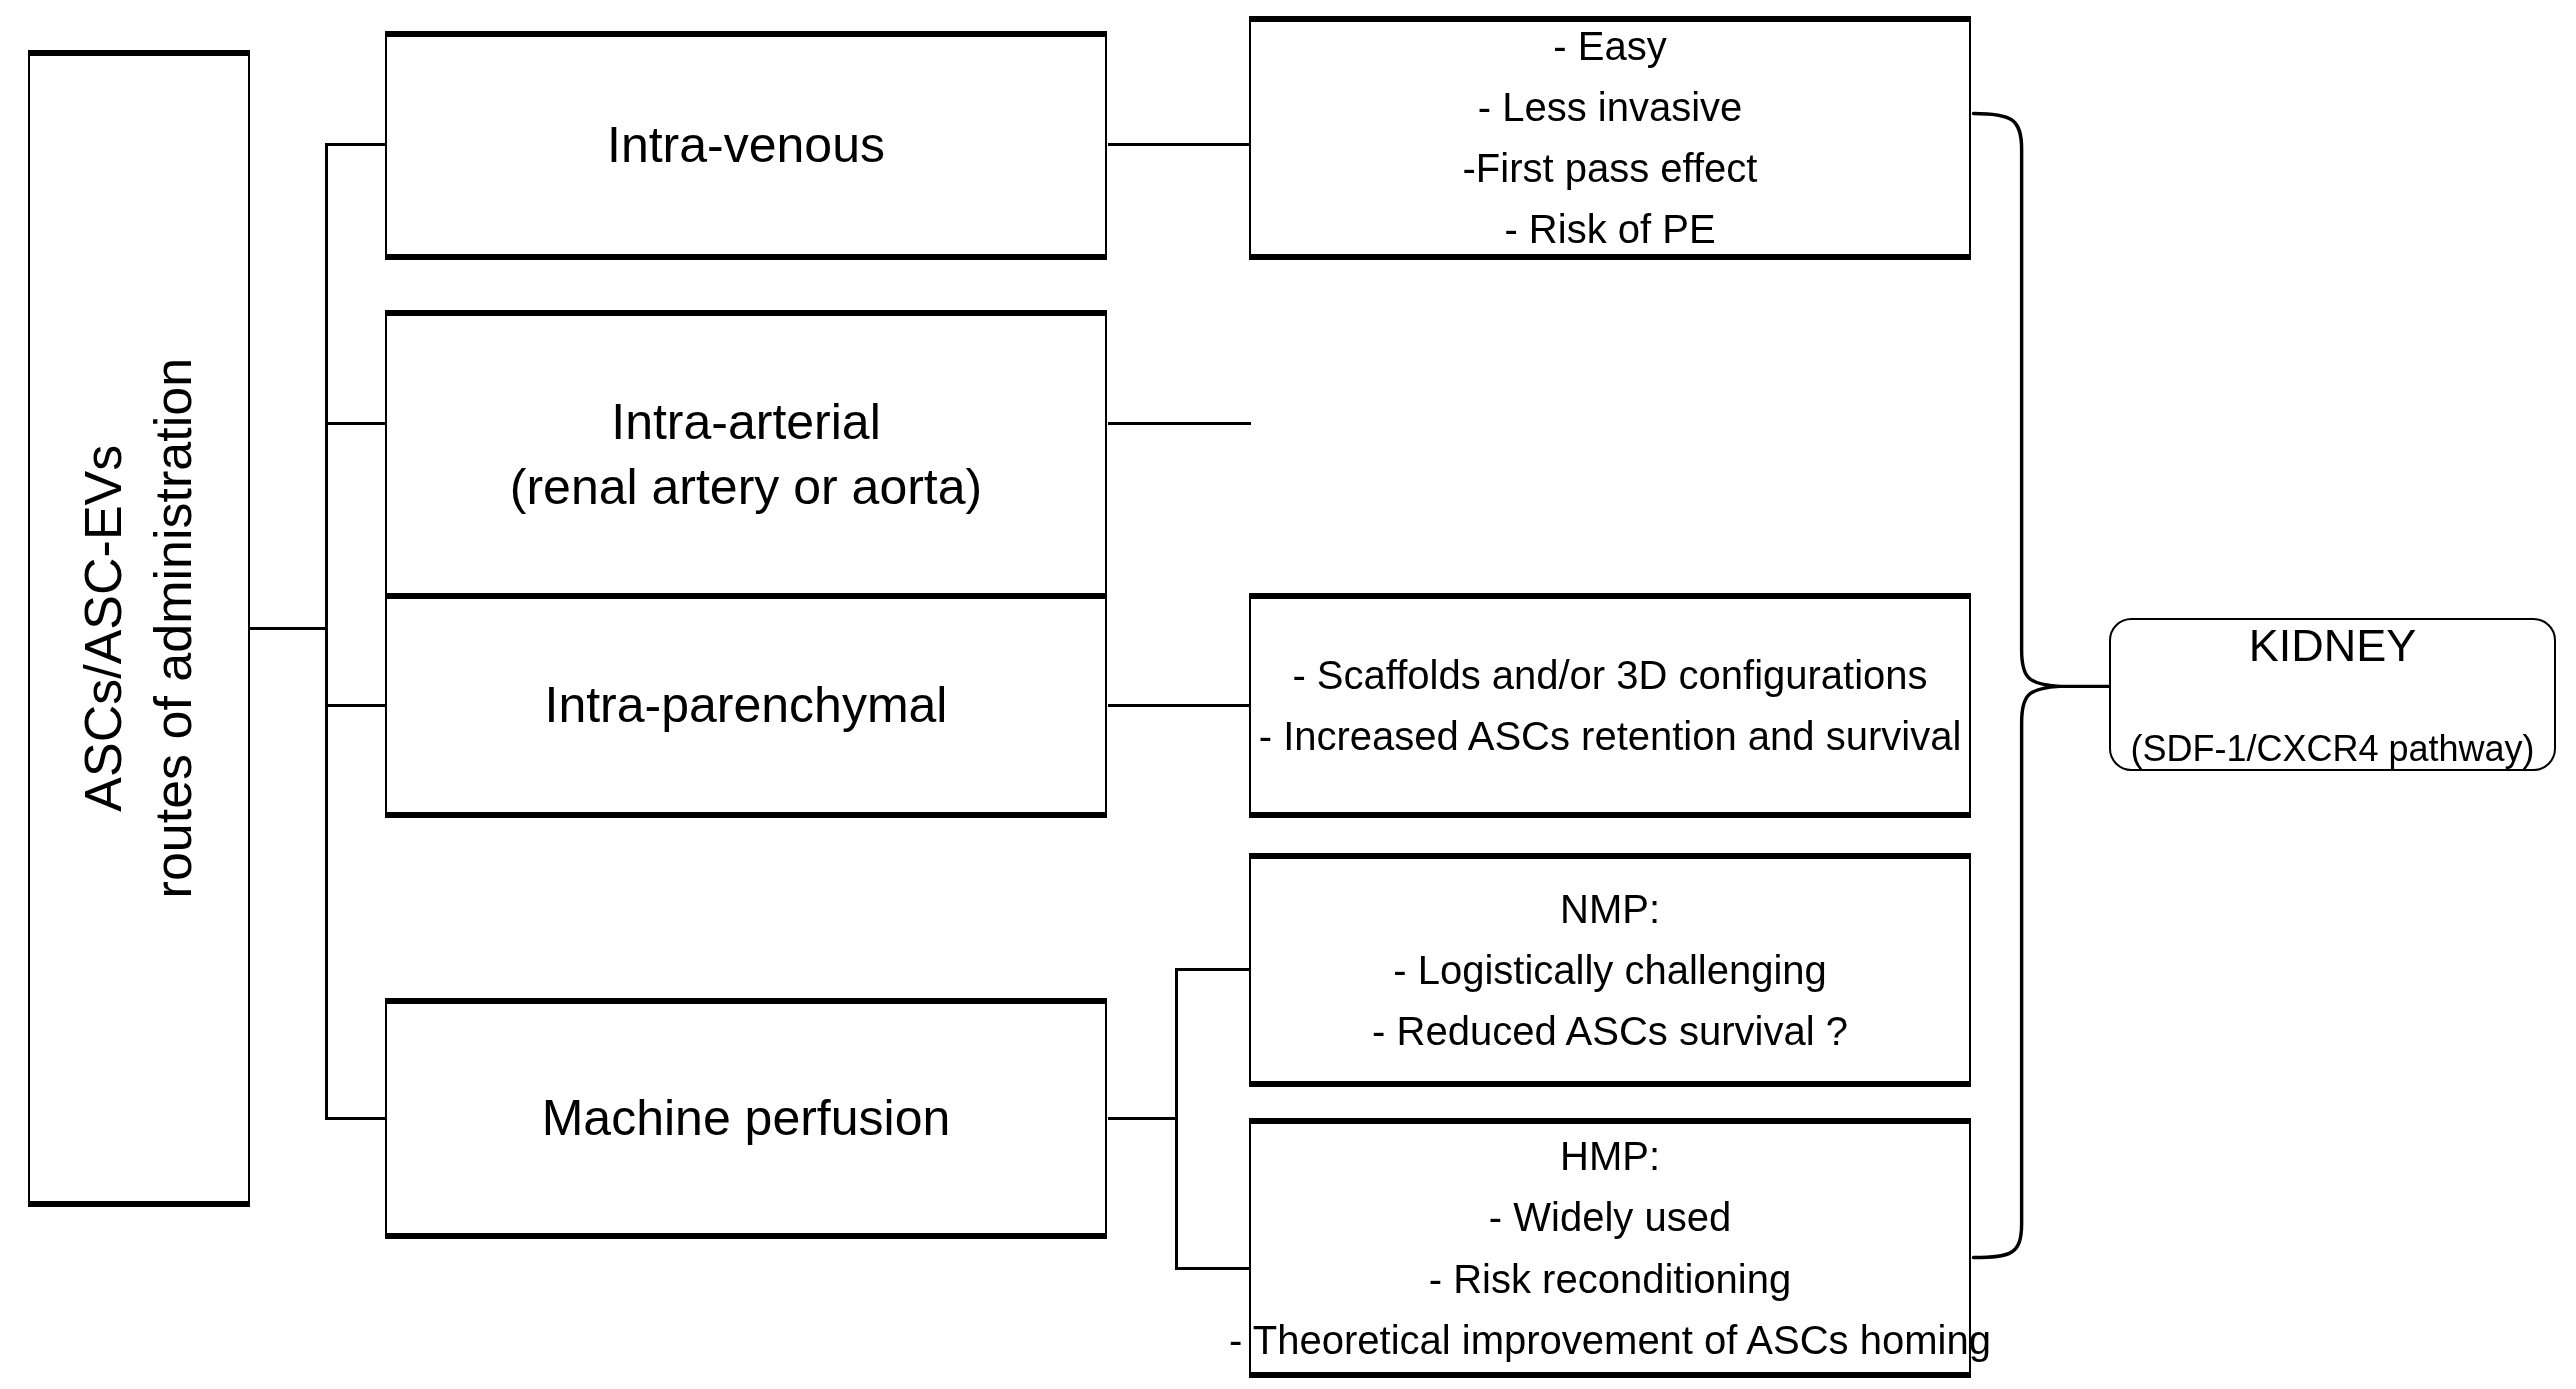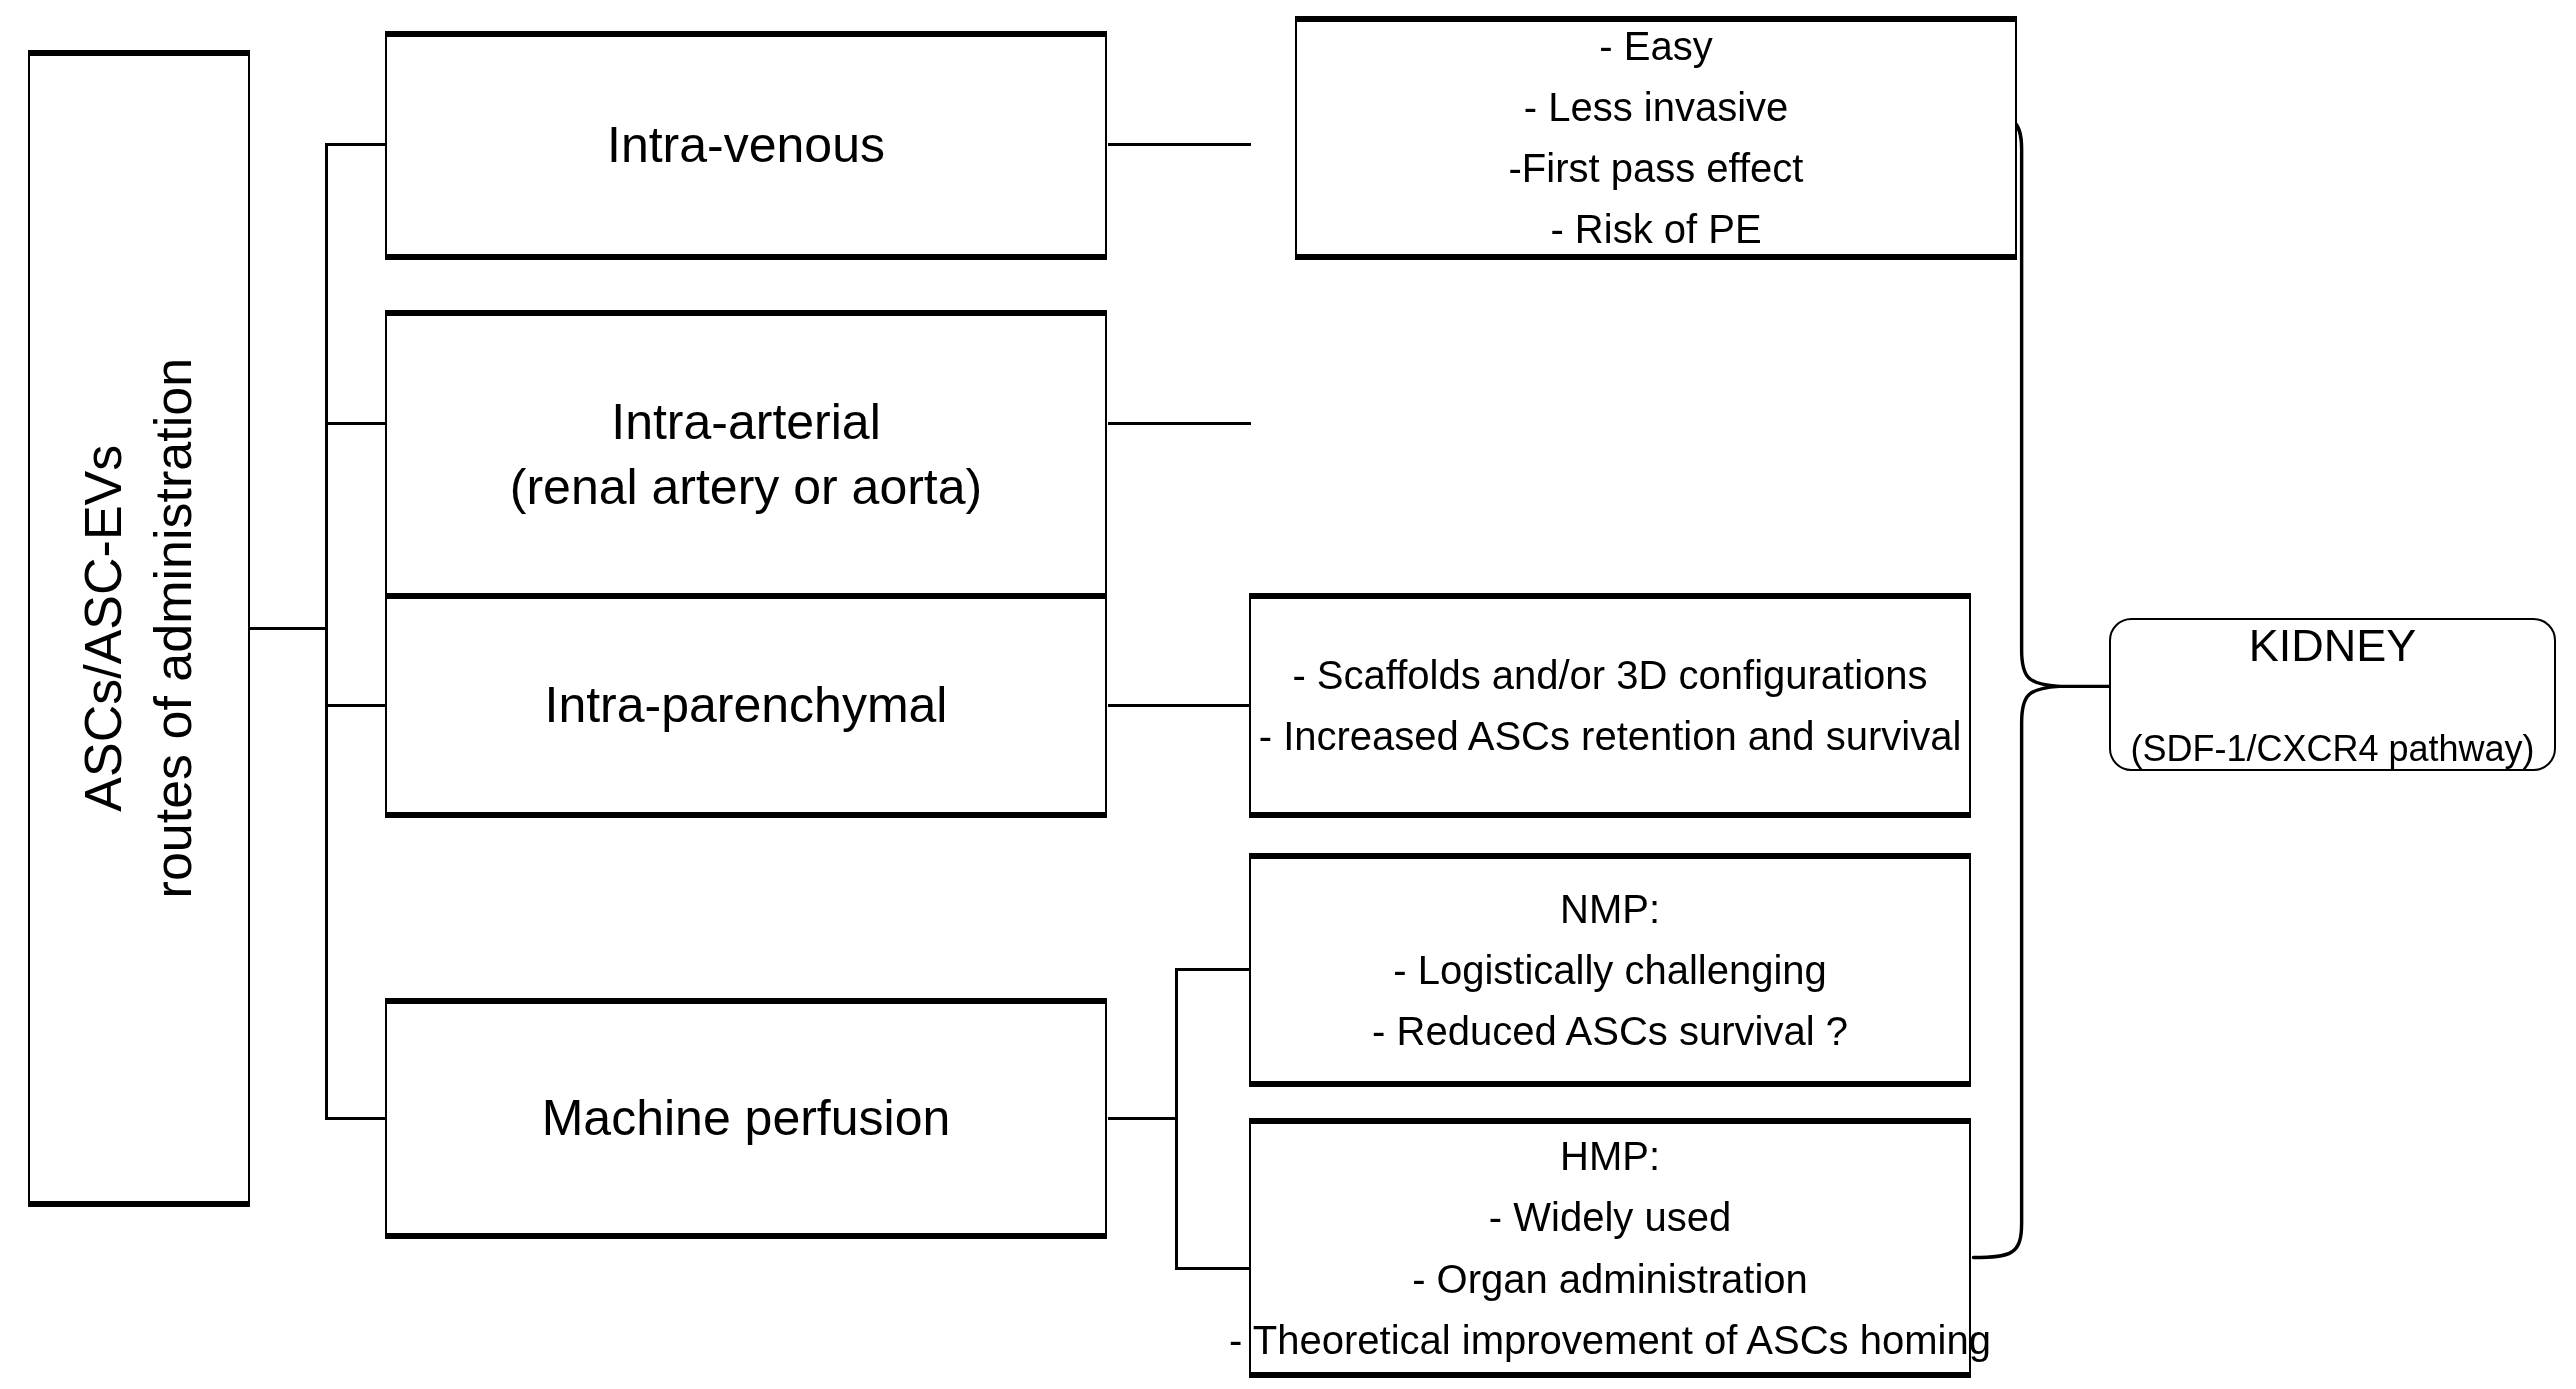--- a/index.html
+++ b/index.html
@@ -81,21 +81,21 @@
   
   .detail {
     left: 1249px;
     width: 722px;
   }
   .detail .line {
     font-size: 40px;
     line-height: 1.10;
     margin: 8.6px 0;
   }
-  #detail-iv  { top: 15.5px;   height: 244px; margin-left: 46px; }
+  #detail-iv  { top: 15.5px;   height: 244px; }
   #detail-ia  { top: 301px;  height: 237px; }
   #detail-ip  { top: 593px;  height: 225px; }
   #detail-nmp { top: 853px;  height: 234px; }
   #detail-hmp { top: 1118px; height: 260px; }
 
   
   #kidney-box {
     left: 2109px;
     top: 618px;
     width: 447px;
@@ -198,21 +198,21 @@
 
   <div class="node heavy detail" id="detail-nmp">
     <span class="line">NMP:</span>
     <span class="line">- Logistically challenging</span>
     <span class="line">- Reduced ASCs survival ?</span>
   </div>
 
   <div class="node heavy detail" id="detail-hmp">
     <span class="line">HMP:</span>
     <span class="line">- Widely used</span>
-    <span class="line">- Organ administration</span>
+    <span class="line">- Risk reconditioning</span>
     <span class="line">- Theoretical improvement of ASCs homing</span>
   </div>
 
   <div id="brace">
     <svg width="148" height="1151" viewBox="0 0 172 1338" fill="none" xmlns="http://www.w3.org/2000/svg" aria-hidden="true">
       <path d="M4 4 C 48 4, 60 10, 60 46 L 60 628 C 60 660, 68 668, 104 670 C 68 672, 60 680, 60 712 L 60 1294 C 60 1330, 48 1334, 4 1334" stroke="#000000" stroke-width="4" fill="none" stroke-linecap="round" stroke-linejoin="round"></path>
       <path d="M104 670 L 168 670" stroke="#000000" stroke-width="4" fill="none" stroke-linecap="round"></path>
     </svg>
   </div>
 

